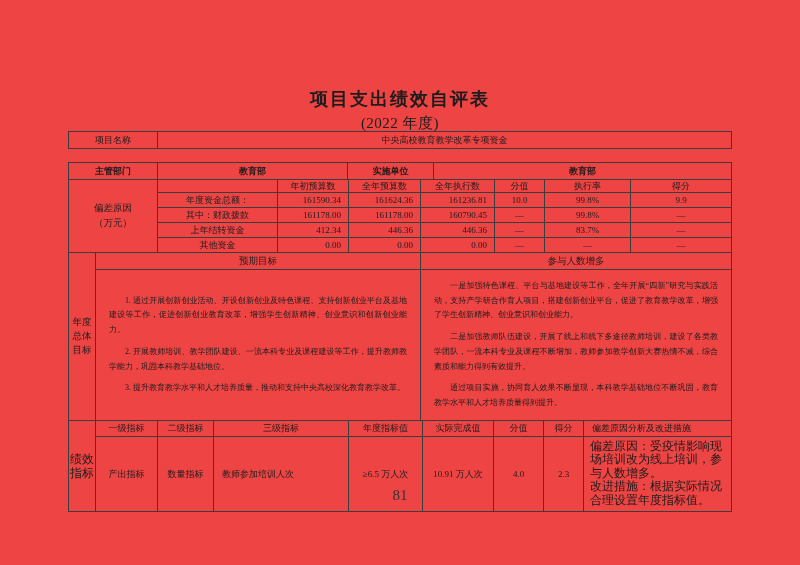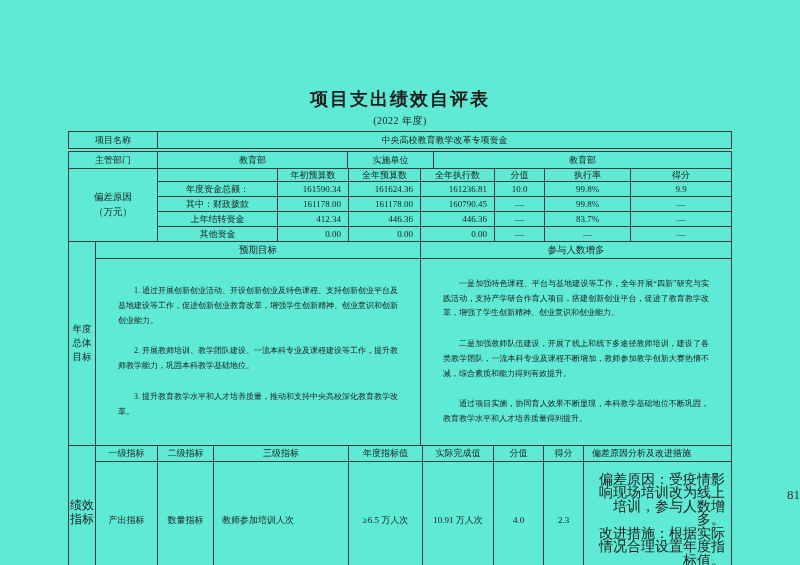--- a/index.html
+++ b/index.html
@@ -1,57 +1,57 @@
 <!DOCTYPE html>
 <html><head>
 <meta charset="utf-8">
 <style>
   html,body{margin:0;padding:0;}
   body{background:#ffffff;}
   .page{
-    position:relative;width:800px;height:565px;background:#5eead4;
+    position:relative;width:800px;height:565px;background:#ef4444;
     font-family:"Liberation Serif","DejaVu Serif",serif;color:#1c1c1c;
     overflow:hidden;
   }
   .doc-title{
     position:absolute;top:87px;left:0;width:100%;text-align:center;
     font-size:18px;font-weight:bold;letter-spacing:2px;
   }
   .doc-subtitle{
     position:absolute;top:114px;left:0;width:100%;text-align:center;
-    font-size:10px;letter-spacing:.5px;
+    font-size:15px;letter-spacing:.5px;
   }
   .tbl-wrap{position:absolute;left:68px;top:132px;width:663px;}
   table{border-collapse:collapse;table-layout:fixed;width:663px;}
   td{border:1px solid #3c3c3c;font-size:9px;text-align:center;vertical-align:middle;
      padding:0;overflow:hidden;line-height:12px;}
   .sec{margin-top:-1px;}
-  .sec-b{margin-top:2px;}
+  .sec-b{margin-top:13px;font-weight:bold;}
   .h16 td{height:16px;}
   .hdrow td{height:12px;}
   .fr td{height:14px;}
   td.num{text-align:right;padding-right:7px;font-size:9px;}
   td.lbl{font-size:9px;}
   .vlabel{font-size:12px;line-height:14px;}
   .vlabel span{display:block;}
   .fund-label span{display:block;line-height:15px;font-size:9.5px;}
   .goals-head td{height:16px;font-size:9.5px;}
   .goals-body{height:117px;vertical-align:middle;}
   .goals-text{
     text-align:justify;font-size:8px;line-height:14.7px;padding:2px 6px;
   }
-  .goals-text p{margin:16px;text-indent:2em;}
+  .goals-text p{margin:7px;text-indent:2em;}
   .ind-head td{height:15px;}
   .ind-row td{height:68px;}
   td.left-cell{text-align:left;padding-left:8px;}
-  td.dev-cell{text-align:right;vertical-align:middle;padding:11px 6px;font-size:14px;line-height:13.5px;}
+  td.dev-cell{text-align:left;vertical-align:middle;padding:3px 6px;font-size:12px;line-height:13.5px;}
   td.dev-cell p{margin:0;}
   .page-num{
-    position:absolute;top:487px;left:0;width:100%;text-align:right;
-    font-size:13px;color:#333;
+    position:absolute;top:487px;left:0;width:100%;text-align:center;
+    font-size:15px;color:#333;
   }
 </style>
 </head>
 <body>
 
 <div class="page">
 
   <div class="doc-title">项目支出绩效自评表</div>
   <div class="doc-subtitle">(2022 年度)</div>
 

